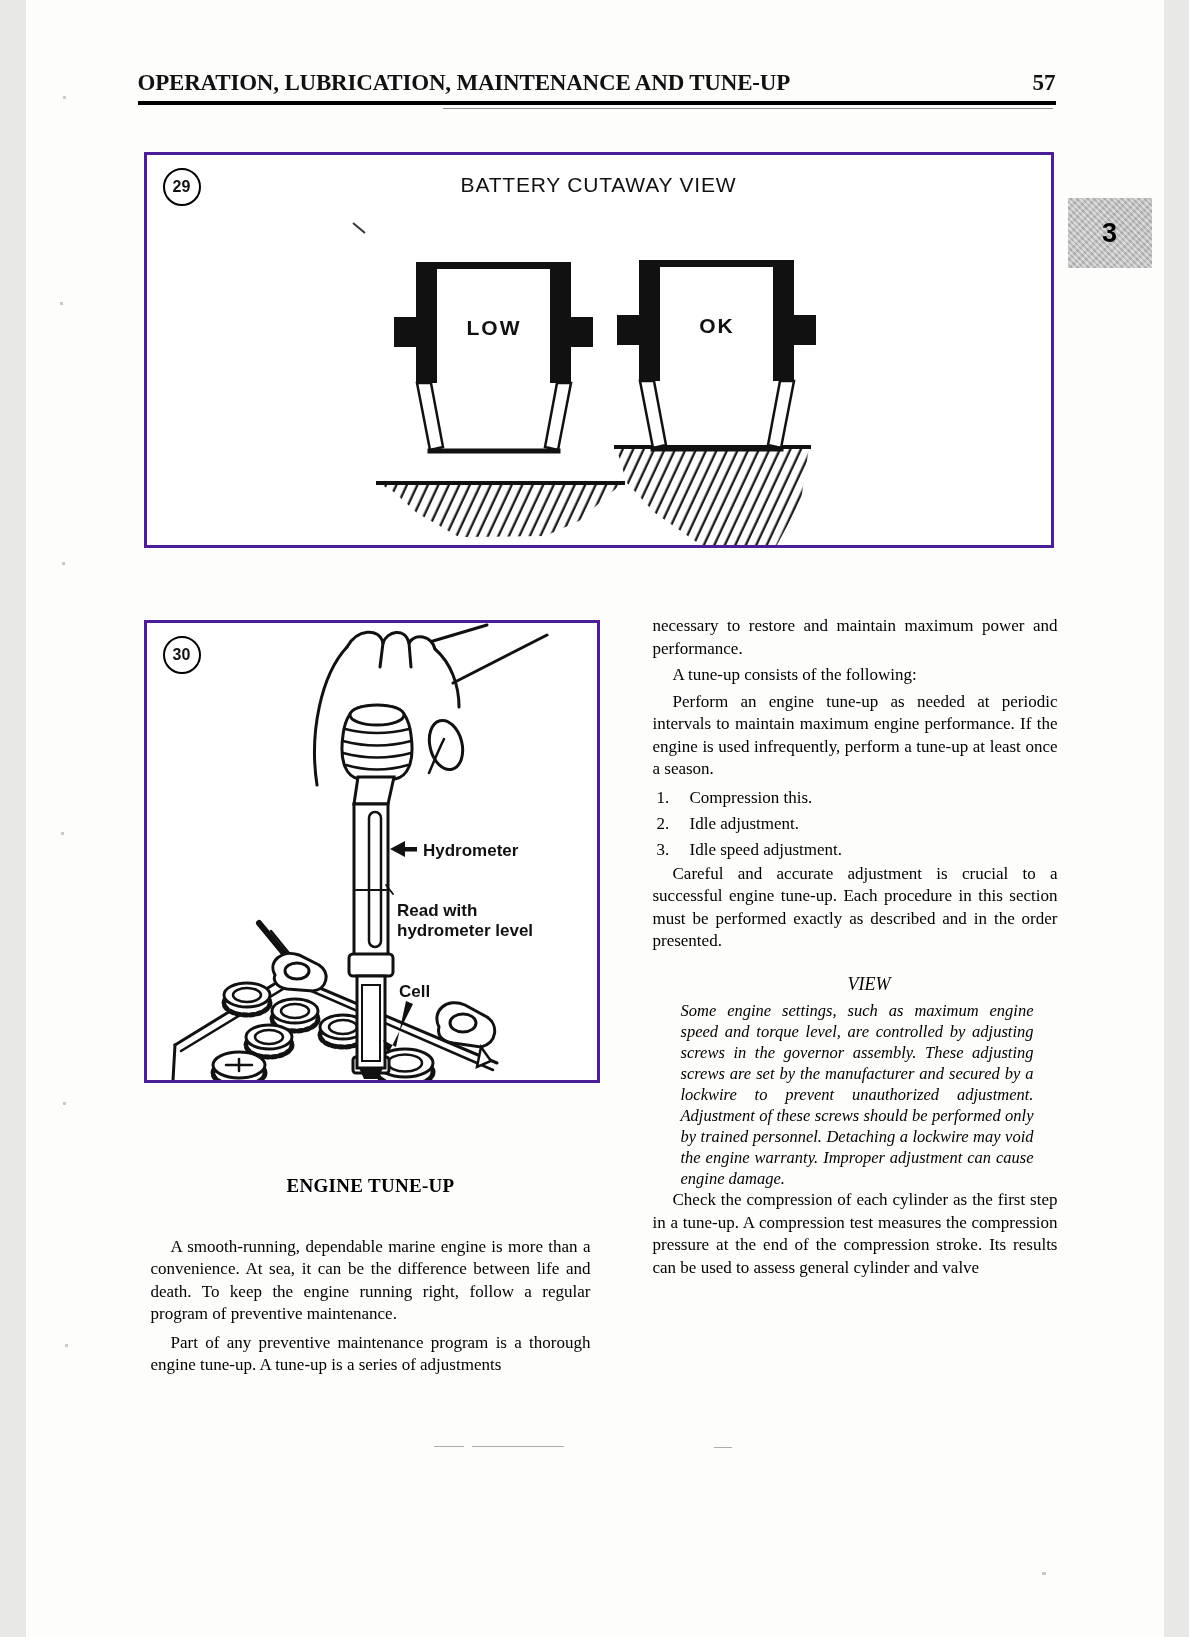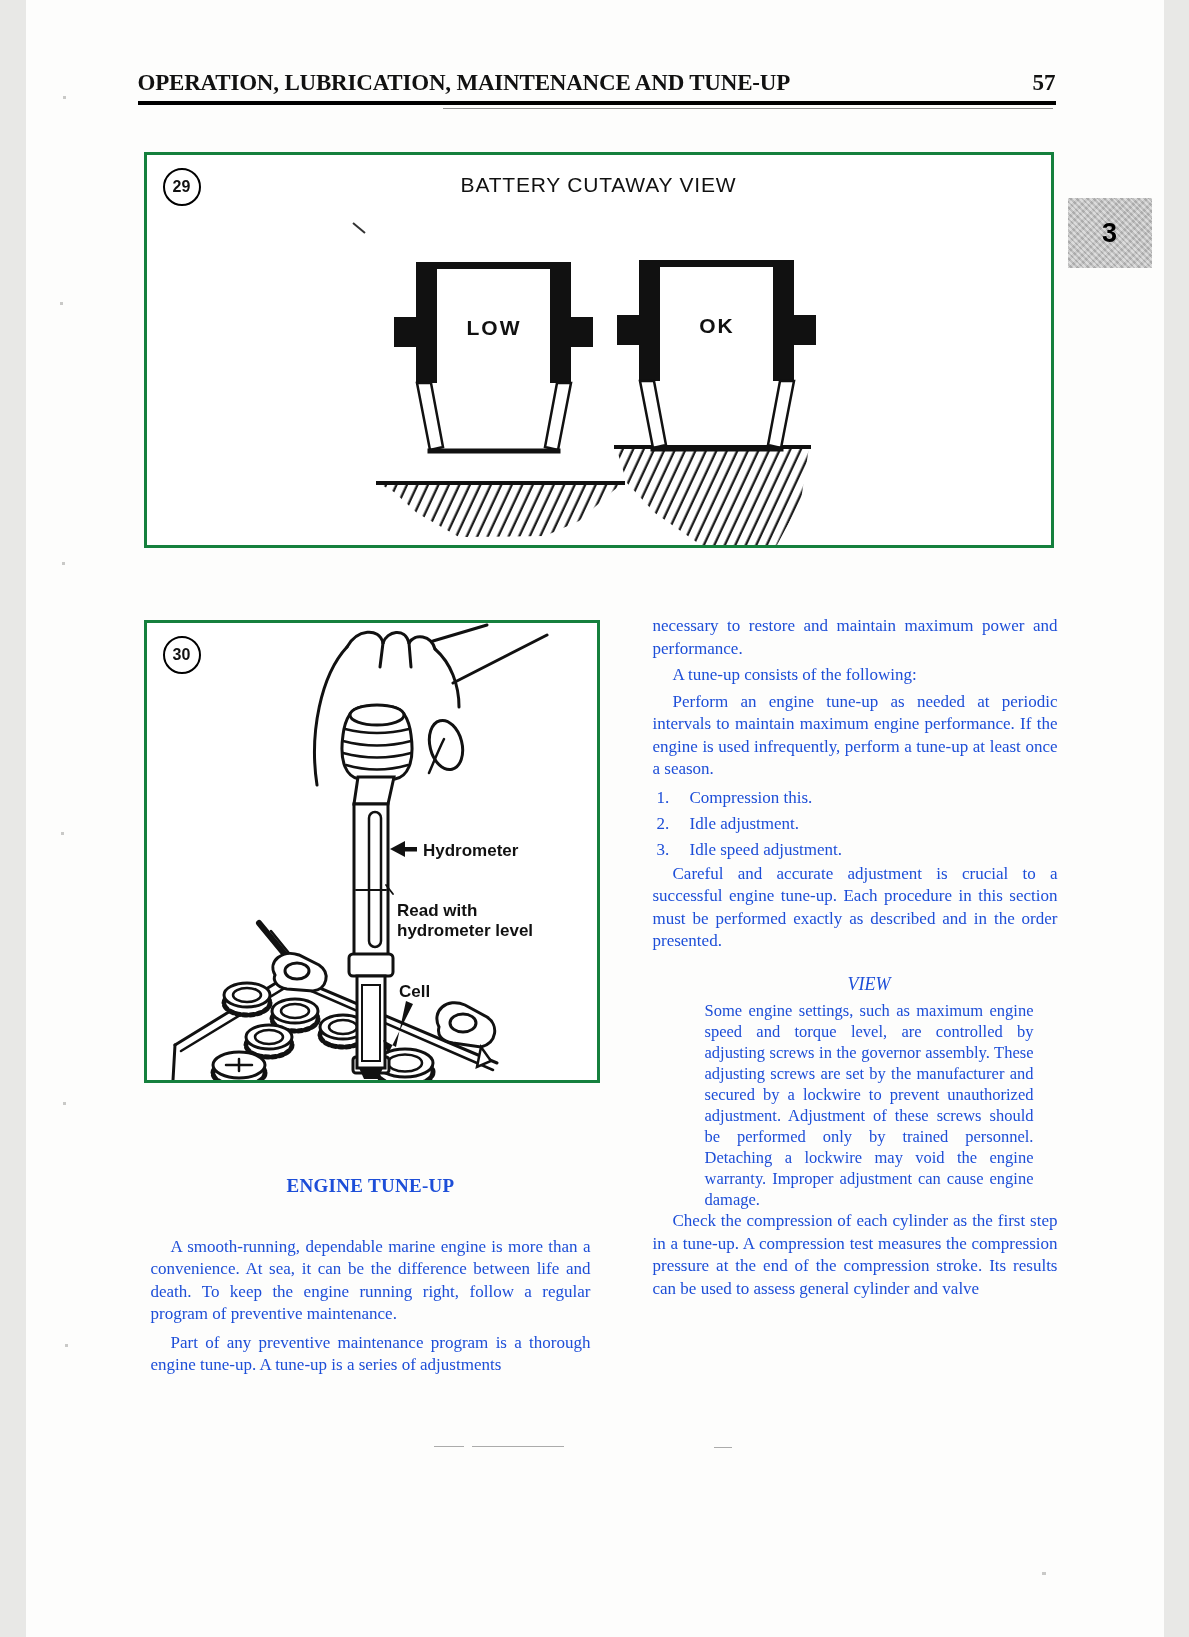--- a/index.html
+++ b/index.html
@@ -9,55 +9,55 @@
     font-family:"Liberation Serif", serif;
   }
   
   .header{position:absolute; left:112px; top:70px; width:918px;
     display:flex; justify-content:space-between; align-items:baseline;}
   .header-title{font-size:23px; font-weight:bold; letter-spacing:-0.2px; white-space:nowrap;}
   .header-page{font-size:23px; font-weight:bold;}
   .header-rule{position:absolute; left:112px; top:101px; width:918px; border-top:4.5px solid #000;}
   .header-rule::after{content:""; position:absolute; left:305px; top:3px; width:610px; border-top:1.5px solid #8d8d8d;}
   
-  .figure-box{position:absolute; border:3px solid #15803d; background:#fff;}
+  .figure-box{position:absolute; border:3px solid #4c1d95; background:#fff;}
   #fig29{left:118px; top:152px; width:904px; height:390px;}
   #fig30{left:118px; top:620px; width:422px; height:457px;padding-left:28px;}
   .fig-circle{position:absolute; left:16px; top:13px; width:34px; height:34px;
     border:2.5px solid #000; border-radius:50%;
     display:flex; align-items:center; justify-content:center;
     font-family:"Liberation Sans",sans-serif; font-weight:bold; font-size:16px;}
   .fig29-title{position:absolute; top:18px; left:0; right:0; text-align:center;
     font-family:"Liberation Sans",sans-serif; font-weight:normal; font-size:21px; letter-spacing:0.8px;}
   .fig-svg{position:absolute; left:0; top:0;}
   .cell-label{font:bold 21px "Liberation Sans",sans-serif; letter-spacing:2px; fill:#111;}
   .fig-label{font:bold 17px "Liberation Sans",sans-serif; fill:#111;}
   
   .tab3{position:absolute; left:1042px; top:198px; width:84px; height:70px;
     display:flex; align-items:center; justify-content:center;
     font-family:"Liberation Sans",sans-serif; font-weight:bold; font-size:27px; color:#000;
     background-color:#c3c3c3;
     background-image:
       repeating-linear-gradient(45deg, rgba(255,255,255,.28) 0 2px, rgba(0,0,0,.07) 2px 4px),
       repeating-linear-gradient(-45deg, rgba(255,255,255,.18) 0 3px, rgba(0,0,0,.06) 3px 6px);}
   
-  .col{position:absolute; font-size:17px; line-height:22.5px; text-align:justify; color:#1d4ed8;}
+  .col{position:absolute; font-size:17px; line-height:22.5px; text-align:justify; color:#000000;}
   .left-col{left:125px; top:1175px; width:440px;}
   .right-col{left:627px; top:615px; width:405px;}
   .col-heading-center{text-align:center; font-weight:bold; font-size:19px;
     letter-spacing:0.3px; margin:0 0 38px 0; text-indent:0;}
   .para{margin:0 0 4px 0; text-indent:20px;}
   .para.no-indent{text-indent:0;}
   .list-row{position:relative; padding-left:37px; text-align:left; line-height:26px;}
   .list-num{position:absolute; left:4px;}
   .note-block{margin-top:20px;}
   .note-title{text-align:center; font-style:italic; font-size:18px;
     margin:0 24px 5px 52px;}
-  .note-body{font-size:16.5px; line-height:21px;
-    margin:0 24px 0 52px; text-align:justify;}
+  .note-body{font-style:italic; font-size:16.5px; line-height:21px;
+    margin:0 24px 0 28px; text-align:justify;}
   .subheading{font-weight:bold; font-size:19px; margin:42px 0 24px 0; text-align:left;}
   
   .speck{position:absolute; background:#c9c9c7;}
   .dash{position:absolute; border-top:1.5px solid #ababab;}
 </style>
 </head>
 <body>
 
 <div class="page">
 

